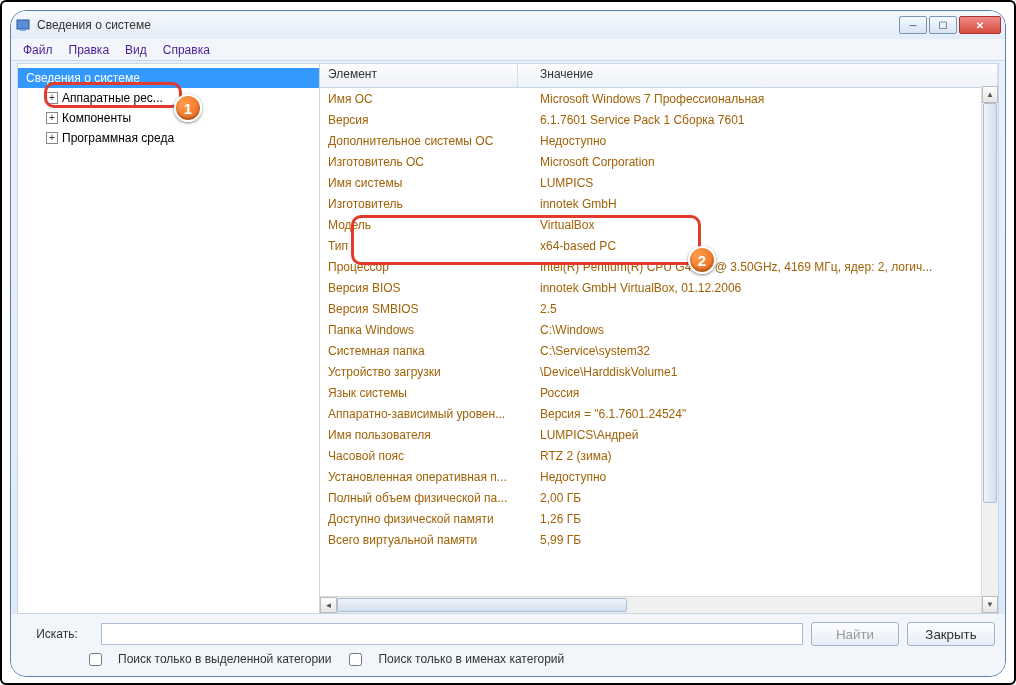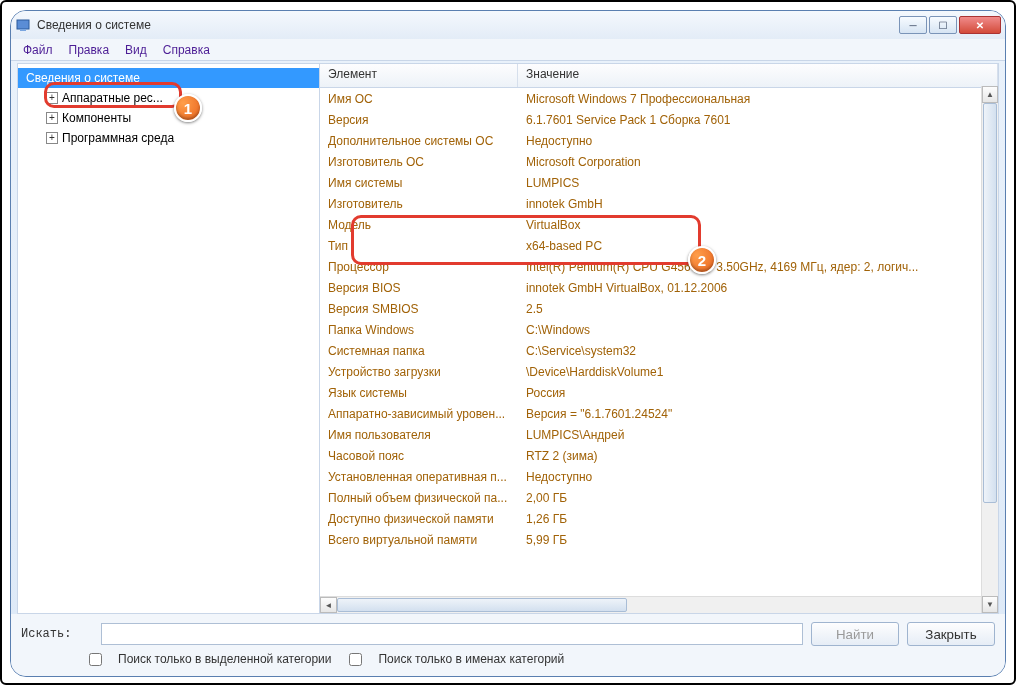--- a/index.html
+++ b/index.html
@@ -114,21 +114,21 @@
   display: flex;
   background: linear-gradient(#fdfdfe, #edf2f8);
   border-bottom: 1px solid #c9d6e8;
 }
 .list-header .col {
   border-right: 1px solid #d6dfec;
   padding: 3px 8px;
   color: #333;
 }
 .col.c1 { width: 198px; flex-shrink: 0; }
-.col.c2 { flex: 1; }
+.col.c2 { flex: 1; margin-left: 14px; }
 .list-body {
   flex: 1;
   overflow: hidden;
   position: relative;
 }
 .list-row {
   display: flex;
   height: 21px;
   align-items: center;
 }
@@ -189,21 +189,21 @@
 .bottom-bar {
   padding: 8px 10px 10px 10px;
   background: #f2f6fb;
 }
 .search-row {
   display: flex;
   align-items: center;
   gap: 8px;
   margin-bottom: 6px;
 }
-.search-label { width: 72px; text-align: left; color: #333; font-family: Liberation Mono, monospace; }
+.search-label { width: 72px; text-align: center; color: #333; }
 .search-input {
   flex: 1;
   height: 22px;
   border: 1px solid #aebfd5;
   background: #fff;
   padding: 0 4px;
 }
 .btn {
   min-width: 88px;
   height: 24px;

